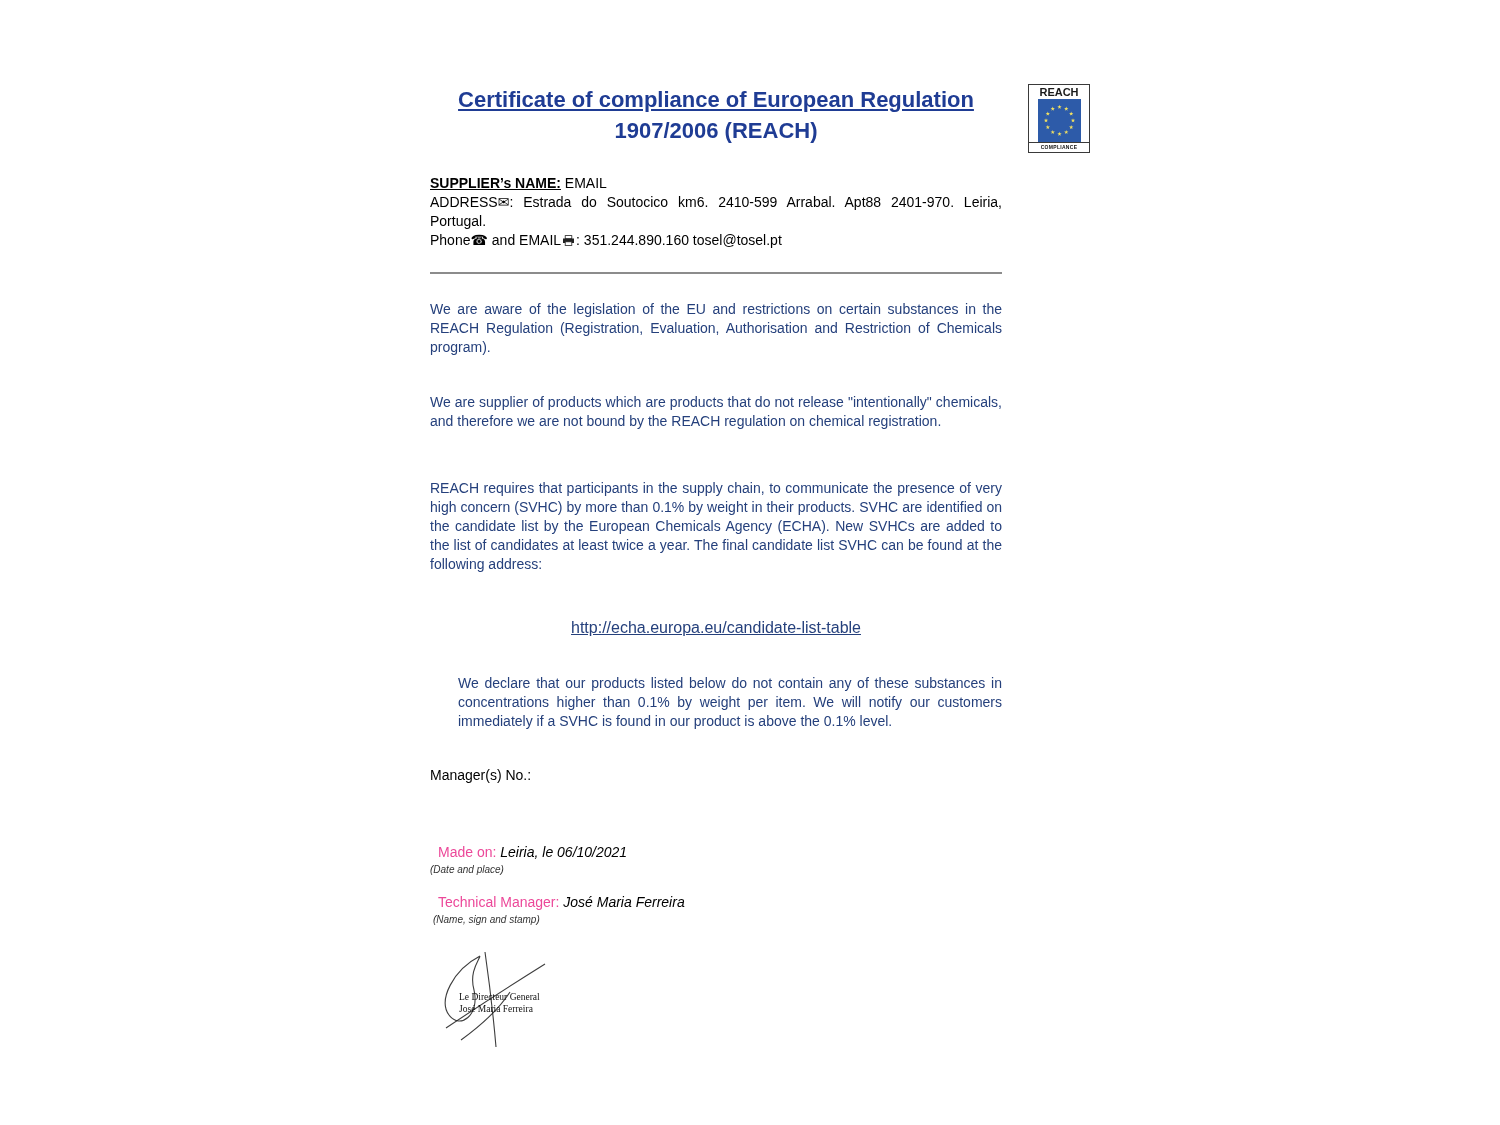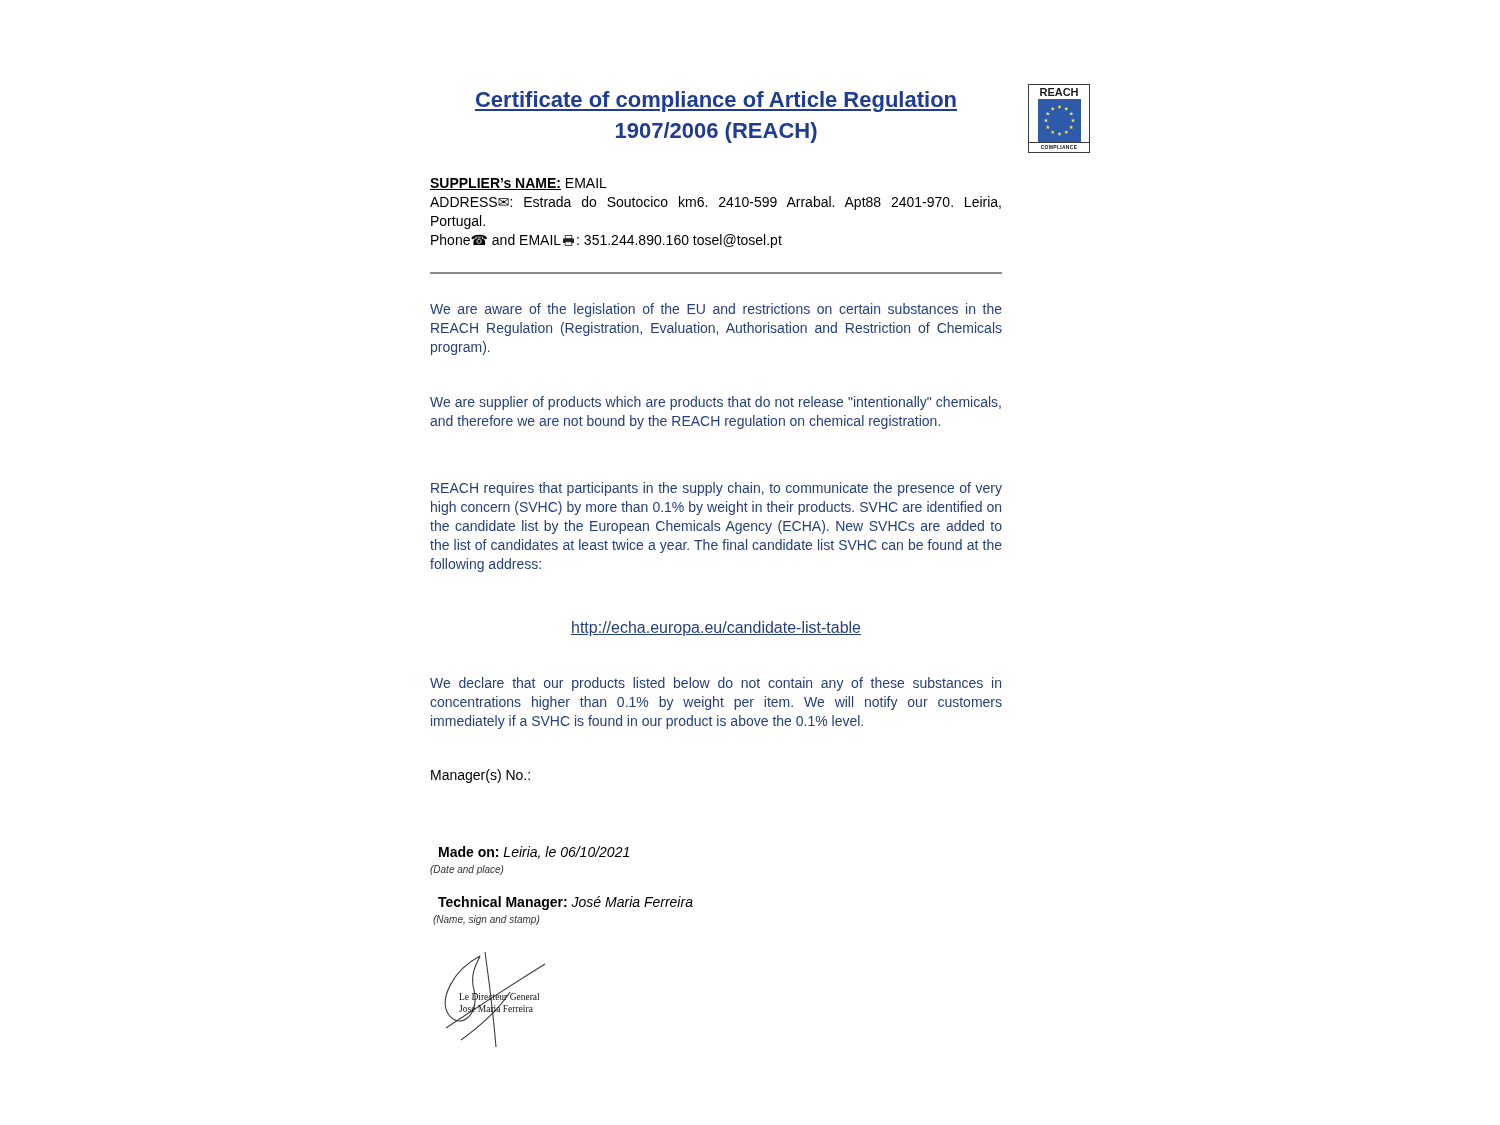--- a/index.html
+++ b/index.html
@@ -22,26 +22,26 @@
   
   .divider { margin:22px 0 0 0; border:none; border-top:2px solid #8c8c8c; height:0; }
 
   
   .para { font-size:14px; line-height:19px; color:#25407c; text-align:justify; margin:0; }
   .p1 { margin-top:26px; }
   .p2 { margin-top:36px; }
   .p3 { margin-top:48px; }
   .link-row { margin-top:44px; text-align:center; font-size:16px; line-height:19px; }
   .link { color:#25407c; text-decoration:underline; cursor:pointer; }
-  .p4 { margin-top:37px; }
+  .p4 { margin-top:37px;margin-left:28px; }
   .article { margin-top:35px; font-size:14px; line-height:19px; color:#000; }
 
   
   .made-on { margin-top:58px; font-size:14px; line-height:19px; color:#000; }
-  .blue-label { font-weight:bold; color:#000000;padding-left:8px; }
+  .blue-label { font-weight:normal; color:#ec4899;padding-left:8px; }
   .italic-val { font-style:italic; }
   .caption { font-size:10px; font-style:italic; color:#333; line-height:13px; margin-top:1px; }
   .manager { margin-top:17px; font-size:14px; line-height:19px; color:#000; }
   .manager-caption { margin-left:3px; }
 
   .signature { position:absolute; left:433px; top:950px; width:125px; height:102px; }
   .sig-scribble path { fill:none; stroke:#1b1b1b; stroke-width:1.1; opacity:0.85; }
   .sig-text { position:absolute; left:26px; top:41px; font-family:Liberation Serif, serif;
               font-size:9.5px; color:#111; line-height:12px; white-space:nowrap; }
 
@@ -78,21 +78,21 @@
         <use href="#st" x="9.81" y="14.75"></use>
         <use href="#st" x="14.75" y="9.81"></use>
       </svg>
     </div>
     <div class="reach-logo-bottom">COMPLIANCE</div>
   </div>
 
   <div class="doc">
 
     <h1 class="title">
-      <span class="u">Certificate of compliance of Article Regulation</span><br>
+      <span class="u">Certificate of compliance of European Regulation</span><br>
       <span>1907/2006 (REACH)</span>
     </h1>
 
     <div class="supplier">
       <div>
         <span class="lbl-bu">SUPPLIER’s NAME:</span><span> EMAIL</span>
       </div>
       <div>
         <span>ADDRESS</span><span class="glyph">✉</span><span>: Estrada do Soutocico km6. 2410-599 Arrabal. Apt88 2401-970. Leiria, Portugal.</span>
       </div>

